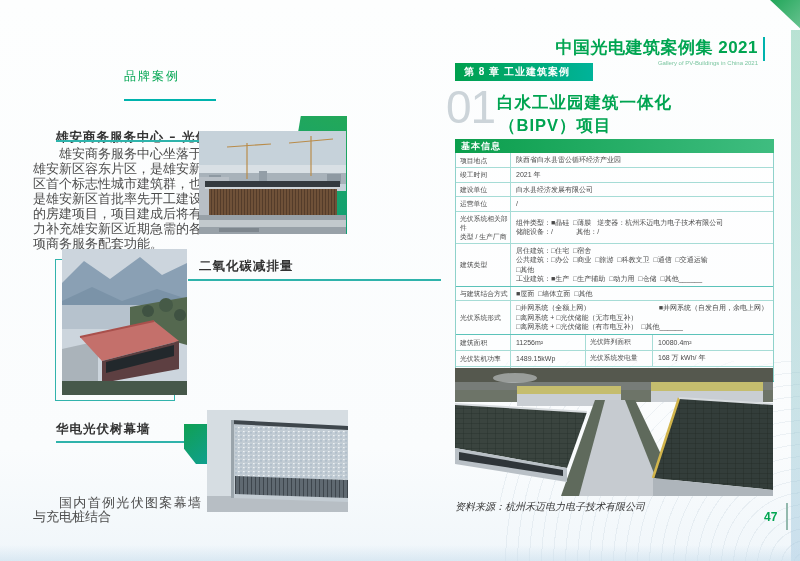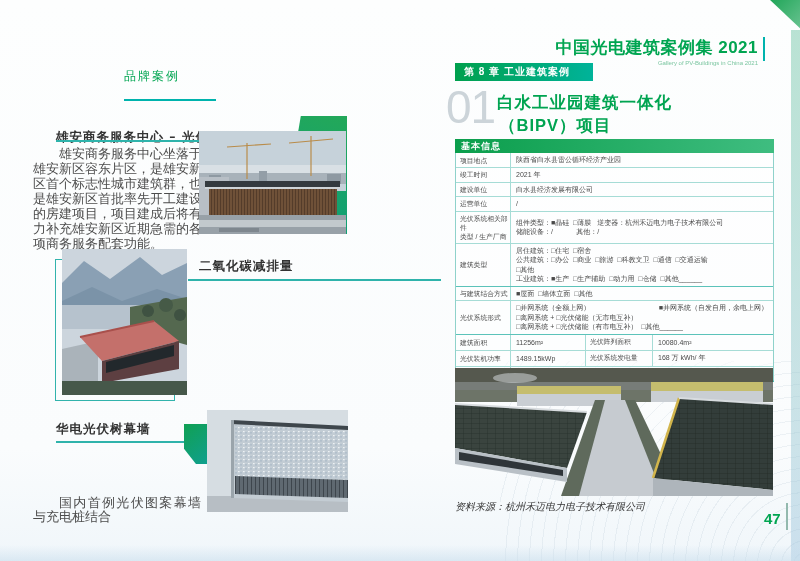--- a/index.html
+++ b/index.html
@@ -62,21 +62,21 @@
   .tl2 { width:67px; padding:2px 4px; border-right:1px solid #a6dcd6; display:flex; align-items:center; font-size:6.8px; }
   .tc2 { flex:1; padding:2px 5px; display:flex; align-items:center; }
   .min14 { min-height:14px; }
   .split { display:flex; justify-content:space-between; }
   .thick-top { border-top:1.5px solid #5cc3ba; }
 
   .photo4 { position:absolute; left:455px; top:368px; width:318px; height:128px; overflow:hidden; }
   .photo4 svg { display:block; width:100%; height:100%; }
   .caption { position:absolute; left:455px; top:500px; font-size:10px; font-style:italic; color:#333;
     font-family:"DejaVu Serif","Liberation Serif",serif; }
-  .page-number { position:absolute; left:764px; top:510px; font-size:15px; font-weight:bold; color:#00a551; }
+  .page-number { position:absolute; left:764px; top:510px; font-size:12px; font-weight:bold; color:#00a551; }
   .page-number-bar { position:absolute; left:786px; top:503px; width:2px; height:27px; background:#93b9ae; }
 </style>
 </head>
 <body>
 
 <div class="page">
 
   <div class="arc-pattern"></div>
   <div class="corner-accent"></div>
   <div class="right-band"></div>

